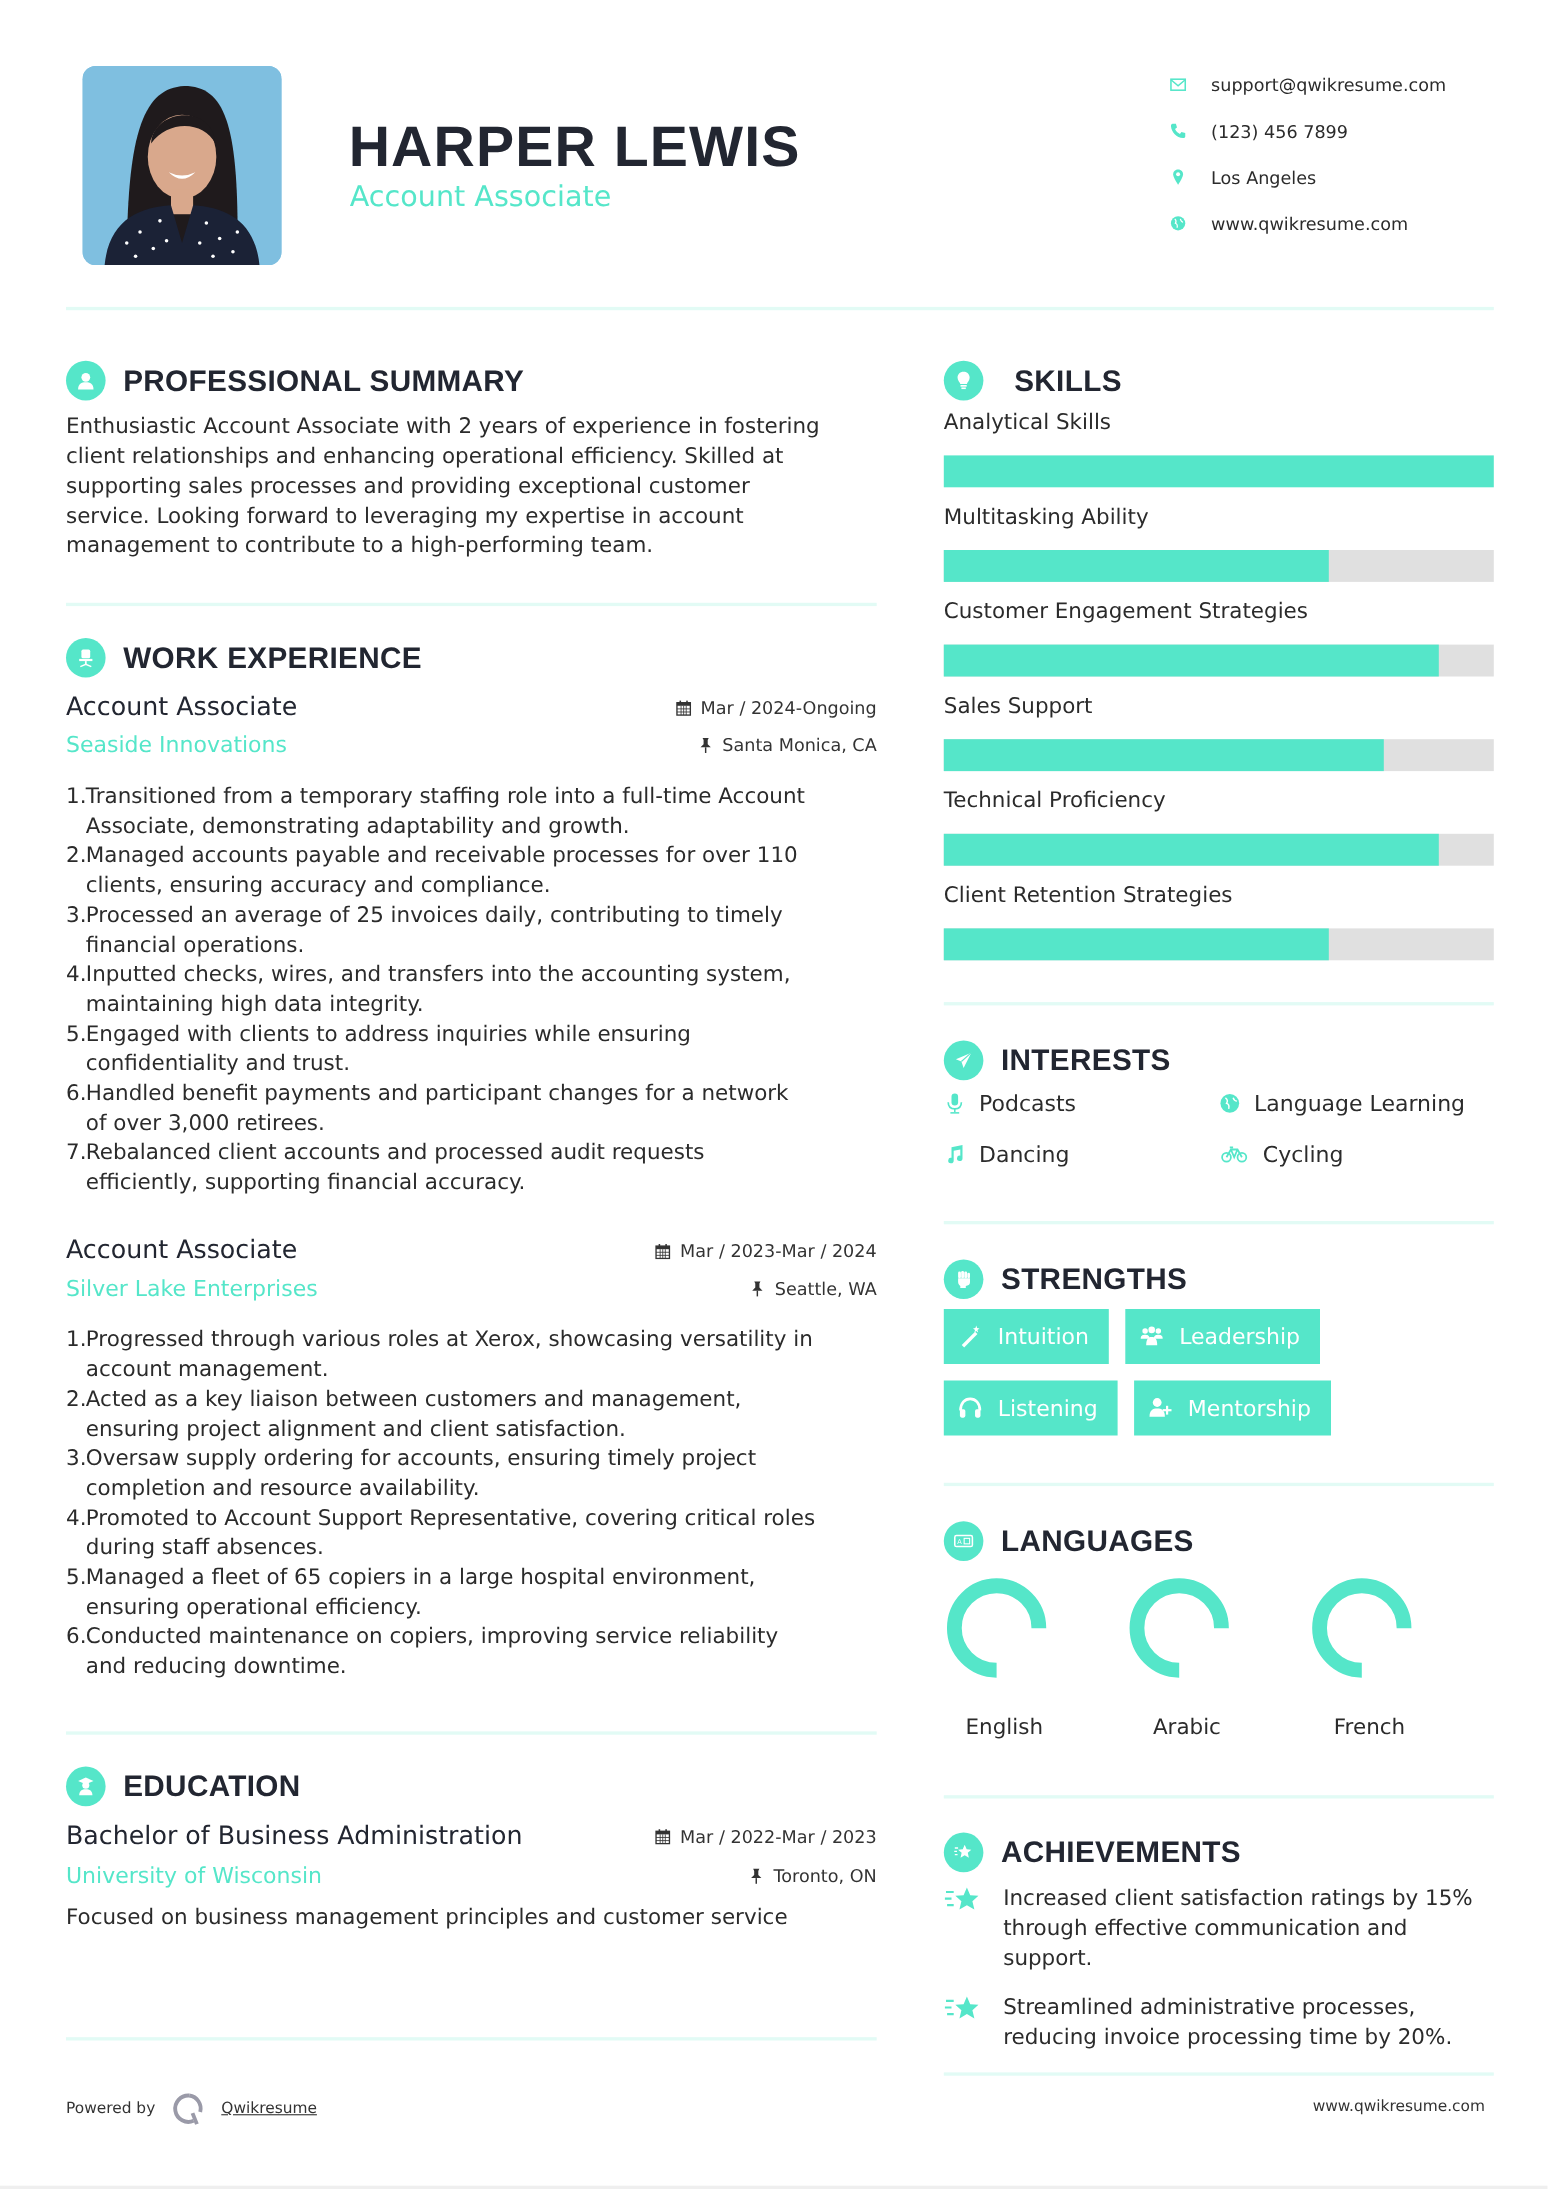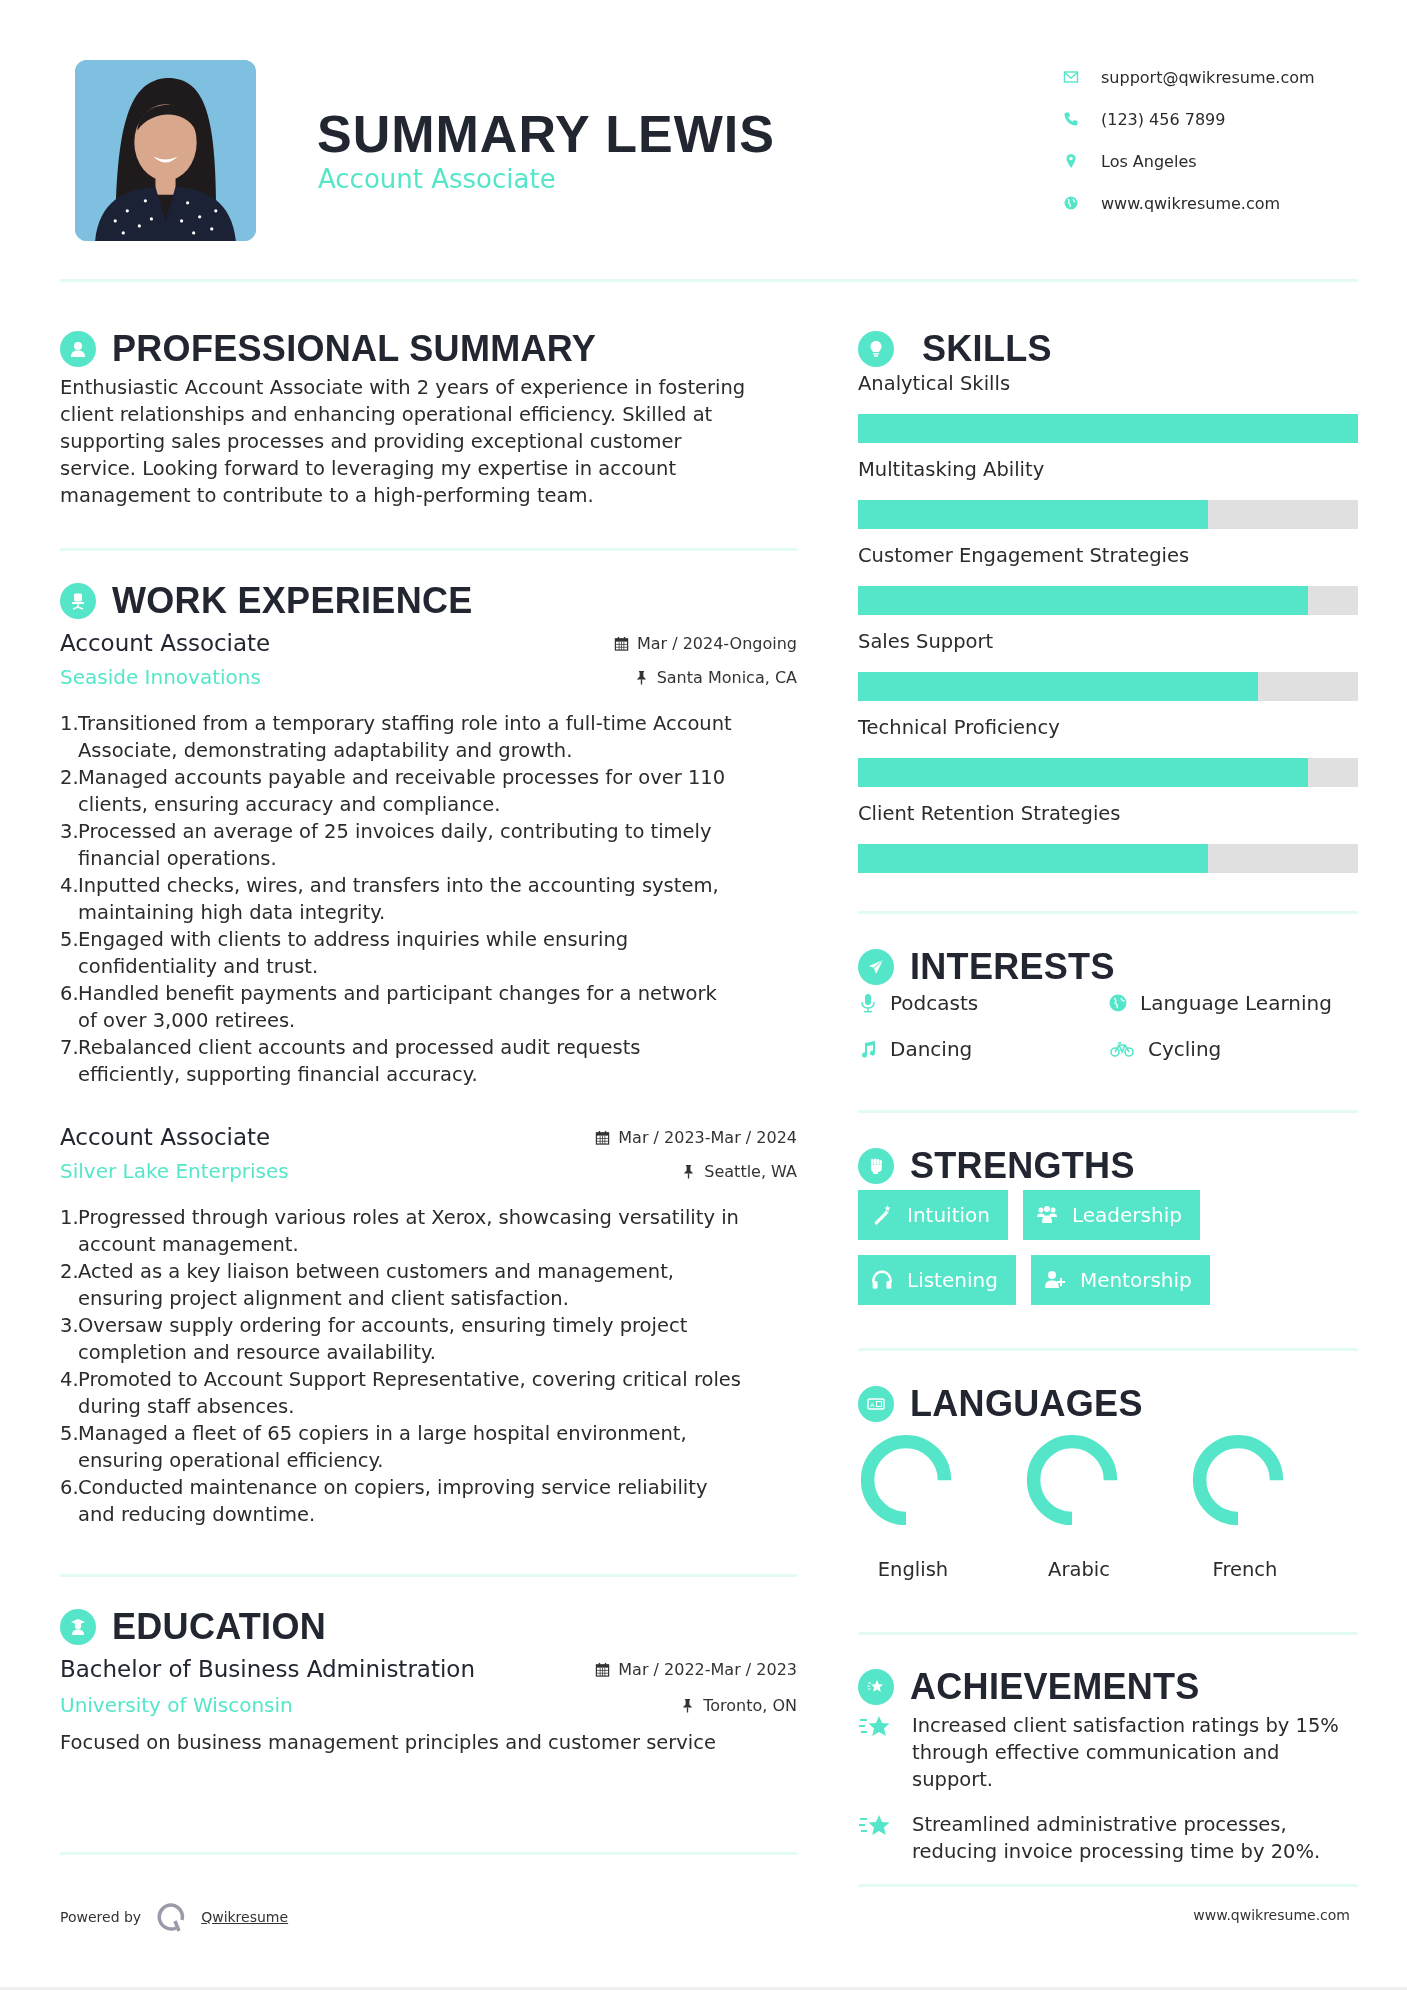--- a/index.html
+++ b/index.html
@@ -15,21 +15,21 @@
   .contacts { position: absolute; left: 1063px; top: 56px; }
   .contact { display: flex; align-items: center; height: 42px; font-size: 16px; color: #2b2b2b; }
   .contact .ic { width: 38px; display: inline-flex; align-items: center; color: #55e6c9; }
   .contact .ic svg { width: 16px; height: 16px; }
   .divider { position: absolute; height: 3px; background: #e2fbf5; }
 
   
   .sec-head { position: absolute; display: flex; align-items: center; }
   .sec-icon { width: 36px; height: 36px; border-radius: 50%; background: #55e6c9; display: inline-flex; align-items: center; justify-content: center; margin-right: 16px; }
   .sec-icon svg { width: 20px; height: 20px; }
-  .sec-title { font-family: "Liberation Sans", sans-serif; font-weight: 700; font-size: 36px; color: #222631; letter-spacing: 0.3px; }
+  .sec-title { font-family: "Liberation Sans", sans-serif; font-weight: 700; font-size: 27px; color: #222631; letter-spacing: 0.3px; }
 
   .para { position: absolute; font-size: 19.5px; line-height: 27px; color: #2b2b2b; }
 
   .job { position: absolute; left: 60px; width: 737px; }
   .job-row { display: flex; justify-content: space-between; align-items: center; }
   .job-role { font-size: 23px; color: #222631; }
   .job-company { font-size: 20px; color: #55e6c9; }
   .meta { font-size: 16px; color: #333; display: inline-flex; align-items: center; text-align: center; }
   .meta svg { width: 15px; height: 15px; margin-right: 8px; fill: #333; }
   .bullets { list-style: none; margin-top: 16px; }
@@ -97,21 +97,21 @@
         <circle cx="124" cy="156" r="1.6"></circle>
           <circle cx="136" cy="168" r="1.6"></circle>
           <circle cx="118" cy="172" r="1.6"></circle>
         <circle cx="140" cy="150" r="1.6"></circle>
           <circle cx="76" cy="158" r="1.6"></circle>
           <circle cx="106" cy="160" r="1.6"></circle>
       </g>
     </svg>
   </div>
 
-  <div class="name">SUMMARY LEWIS</div>
+  <div class="name">HARPER LEWIS</div>
   <div class="job-title">Account Associate</div>
 
   <div class="contacts">
     <div class="contact">
       <span class="ic">
         <svg viewBox="0 0 16 16">
             <rect x="1.5" y="3" width="13" height="10" fill="none" stroke="#55e6c9" stroke-width="1.4"></rect>
             <path d="M1.5 3.5 L8 9 L14.5 3.5" fill="none" stroke="#55e6c9" stroke-width="1.4"></path>
           </svg>
       </span>

